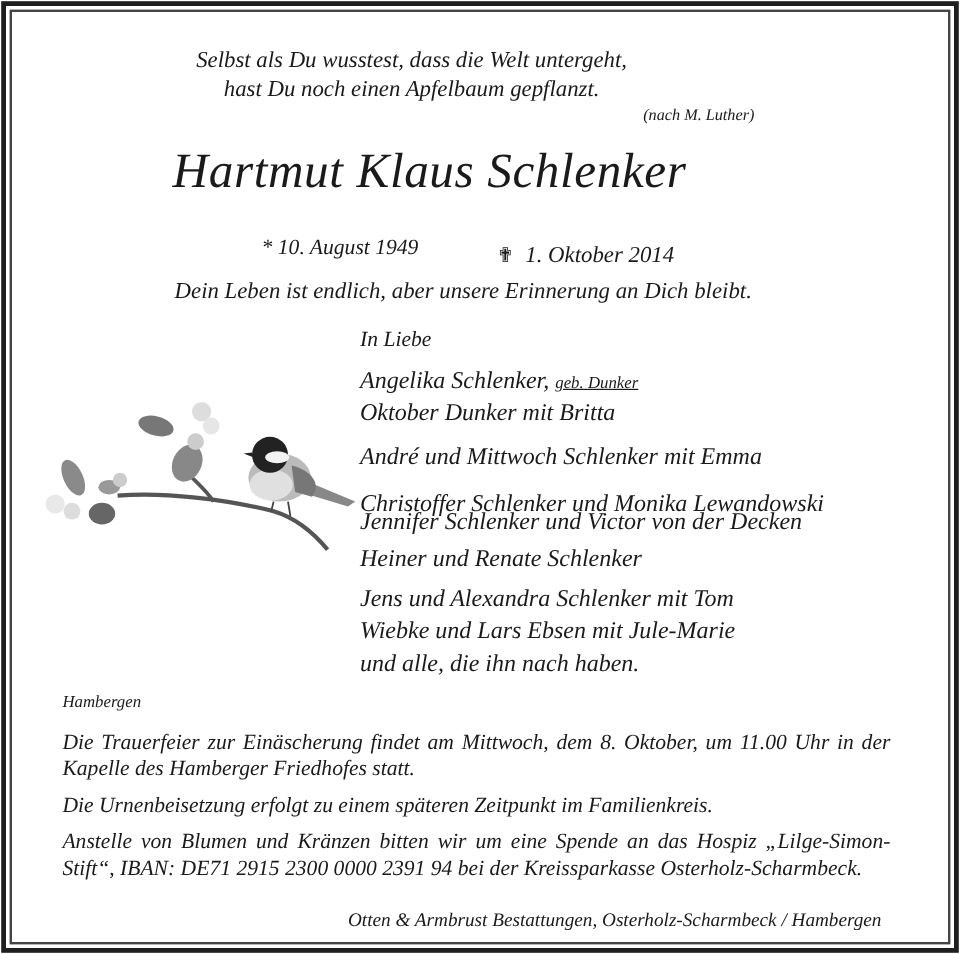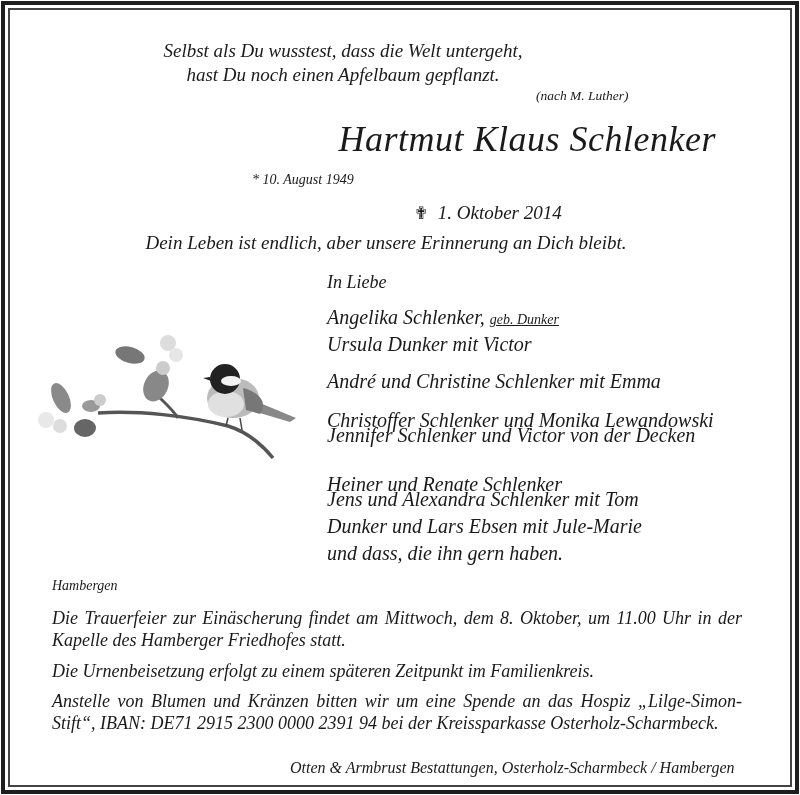--- a/index.html
+++ b/index.html
@@ -11,26 +11,26 @@
   .frame-inner {
     position: absolute; left: 8px; top: 8px; width: 784px; height: 779px;
     box-sizing: border-box; border: 2px solid #444;
   }
   .serif { font-family: "Liberation Serif", "DejaVu Serif", serif; font-style: italic; color: #1a1a1a; }
   .abs { position: absolute; white-space: nowrap; }
   .motto { left: 0; width: 686px; text-align: center; font-size: 19px; }
   .motto1 { top: 40px; }
   .motto2 { top: 64px; text-align: center; }
   .attrib { top: 88px; left: 536px; font-size: 13.5px; text-align: center; }
-  .name { top: 118px; left: 0; width: 716px; text-align: right; font-size: 36px; letter-spacing: 0.5px; }
-  .born { top: 172px; left: 218px; font-size: 14px; margin-left: 34px; }
+  .name { top: 118px; left: 0; width: 716px; text-align: center; font-size: 41px; letter-spacing: 0.5px; }
+  .born { top: 196px; left: 218px; font-size: 18px; }
   .died { top: 202px; left: 414px; font-size: 19px; }
   .cross { font-style: normal; font-size: 17px; }
   .tagline { top: 232px; left: 0; width: 772px; text-align: center; font-size: 19px; }
-  .mourn { left: 300px; font-size: 20px; margin-left: 27px; }
+  .mourn { left: 300px; font-size: 20px; }
   .inliebe { top: 272px; font-size: 18px; }
   .small { font-size: 14px; text-decoration: underline; }
   .loc { left: 52px; top: 578px; font-size: 14px; }
   .para { left: 52px; width: 690px; font-size: 18px; line-height: 22px; white-space: normal; text-align: justify; }
   .para.last-left { text-align-last: left; font-family: Liberation Serif, serif; }
   .undertaker { top: 759px; left: 290px; font-size: 16px; }
   .bird { position: absolute; left: 28px; top: 318px; width: 275px; height: 145px; }
 </style>
 </head>
 <body>
@@ -54,30 +54,30 @@
 </div>
 
 <div class="abs serif tagline">Dein Leben ist endlich, aber unsere Erinnerung an Dich bleibt.</div>
 
 <div class="abs serif mourn inliebe">In Liebe</div>
 
 <div class="abs serif mourn" style="top:306px">
   <span>Angelika Schlenker,</span>
   <span class="small">geb. Dunker</span>
 </div>
-<div class="abs serif mourn" style="top:333px">Ursula Dunker mit Victor</div>
+<div class="abs serif mourn" style="top:333px">Oktober Dunker mit Britta</div>
 
-<div class="abs serif mourn" style="top:370px">André und Christine Schlenker mit Emma</div>
+<div class="abs serif mourn" style="top:370px">André und Mittwoch Schlenker mit Emma</div>
 <div class="abs serif mourn" style="top:409px">Christoffer Schlenker und Monika Lewandowski</div>
 <div class="abs serif mourn" style="top:424px">Jennifer Schlenker und Victor von der Decken</div>
 
-<div class="abs serif mourn" style="top:473px">Heiner und Renate Schlenker</div>
+<div class="abs serif mourn" style="top:455px">Heiner und Renate Schlenker</div>
 <div class="abs serif mourn" style="top:488px">Jens und Alexandra Schlenker mit Tom</div>
-<div class="abs serif mourn" style="top:515px">Dunker und Lars Ebsen mit Jule-Marie</div>
-<div class="abs serif mourn" style="top:542px">und dass, die ihn gern haben.</div>
+<div class="abs serif mourn" style="top:515px">Wiebke und Lars Ebsen mit Jule-Marie</div>
+<div class="abs serif mourn" style="top:542px">und alle, die ihn nach haben.</div>
 
 <svg class="bird" viewBox="0 0 275 145">
 
   <path d="M70 95 C 110 92, 160 98, 200 108 C 220 114, 235 128, 245 140" stroke="#555" stroke-width="3.5" fill="none"></path>
   <path d="M130 78 C 138 86, 145 92, 150 100" stroke="#555" stroke-width="3" fill="none"></path>
 
   <ellipse cx="102" cy="37" rx="15" ry="8" fill="#777" transform="rotate(15 102 37)"></ellipse>
   <ellipse cx="128" cy="68" rx="12" ry="16" fill="#888" transform="rotate(25 128 68)"></ellipse>
   <ellipse cx="33" cy="80" rx="8" ry="16" fill="#8a8a8a" transform="rotate(-25 33 80)"></ellipse>
   <ellipse cx="57" cy="110" rx="11" ry="9" fill="#666"></ellipse>

